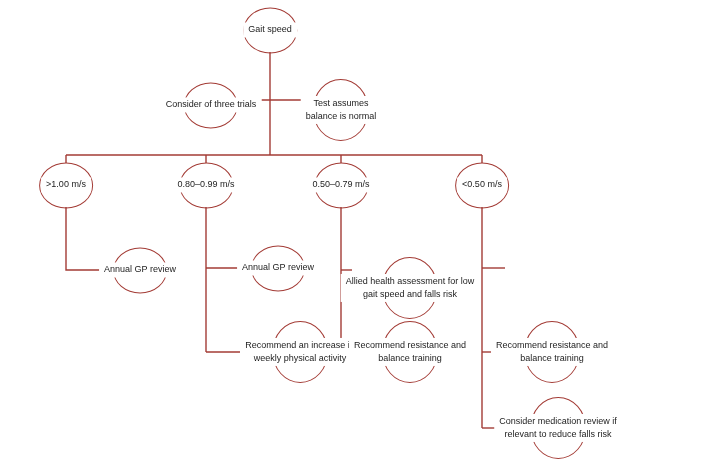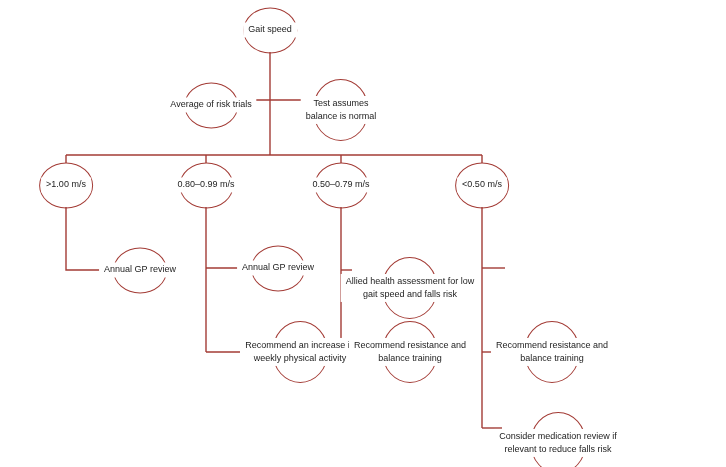--- a/index.html
+++ b/index.html
@@ -63,21 +63,21 @@
     <path d="M482 428 H502"></path>
   </svg>
 
   <div class="node lines-1" style="left:270px;top:30px">
     <span class="orb"></span>
     <span class="label">Gait speed</span>
   </div>
 
   <div class="node lines-1" style="left:211px;top:105px">
     <span class="orb"></span>
-    <span class="label">Average of risk trials</span>
+    <span class="label">Consider of three trials</span>
   </div>
   <div class="node lines-2" style="left:341px;top:110px">
     <span class="orb"></span>
     <span class="label">Test assumes
 balance is normal</span>
   </div>
 
   <div class="node lines-1" style="left:66px;top:185px">
     <span class="orb"></span>
     <span class="label">&gt;1.00 m/s</span>
@@ -119,19 +119,19 @@
     <span class="orb"></span>
     <span class="label">Recommend resistance and
 balance training</span>
   </div>
 
   <div class="node lines-2" style="left:552px;top:352px">
     <span class="orb"></span>
     <span class="label">Recommend resistance and
 balance training</span>
   </div>
-  <div class="node lines-2" style="left:558px;top:443px">
+  <div class="node lines-2" style="left:558px;top:428px">
     <span class="orb"></span>
     <span class="label">Consider medication review if
 relevant to reduce falls risk</span>
   </div>
 
 </div>
 
 </body></html>

